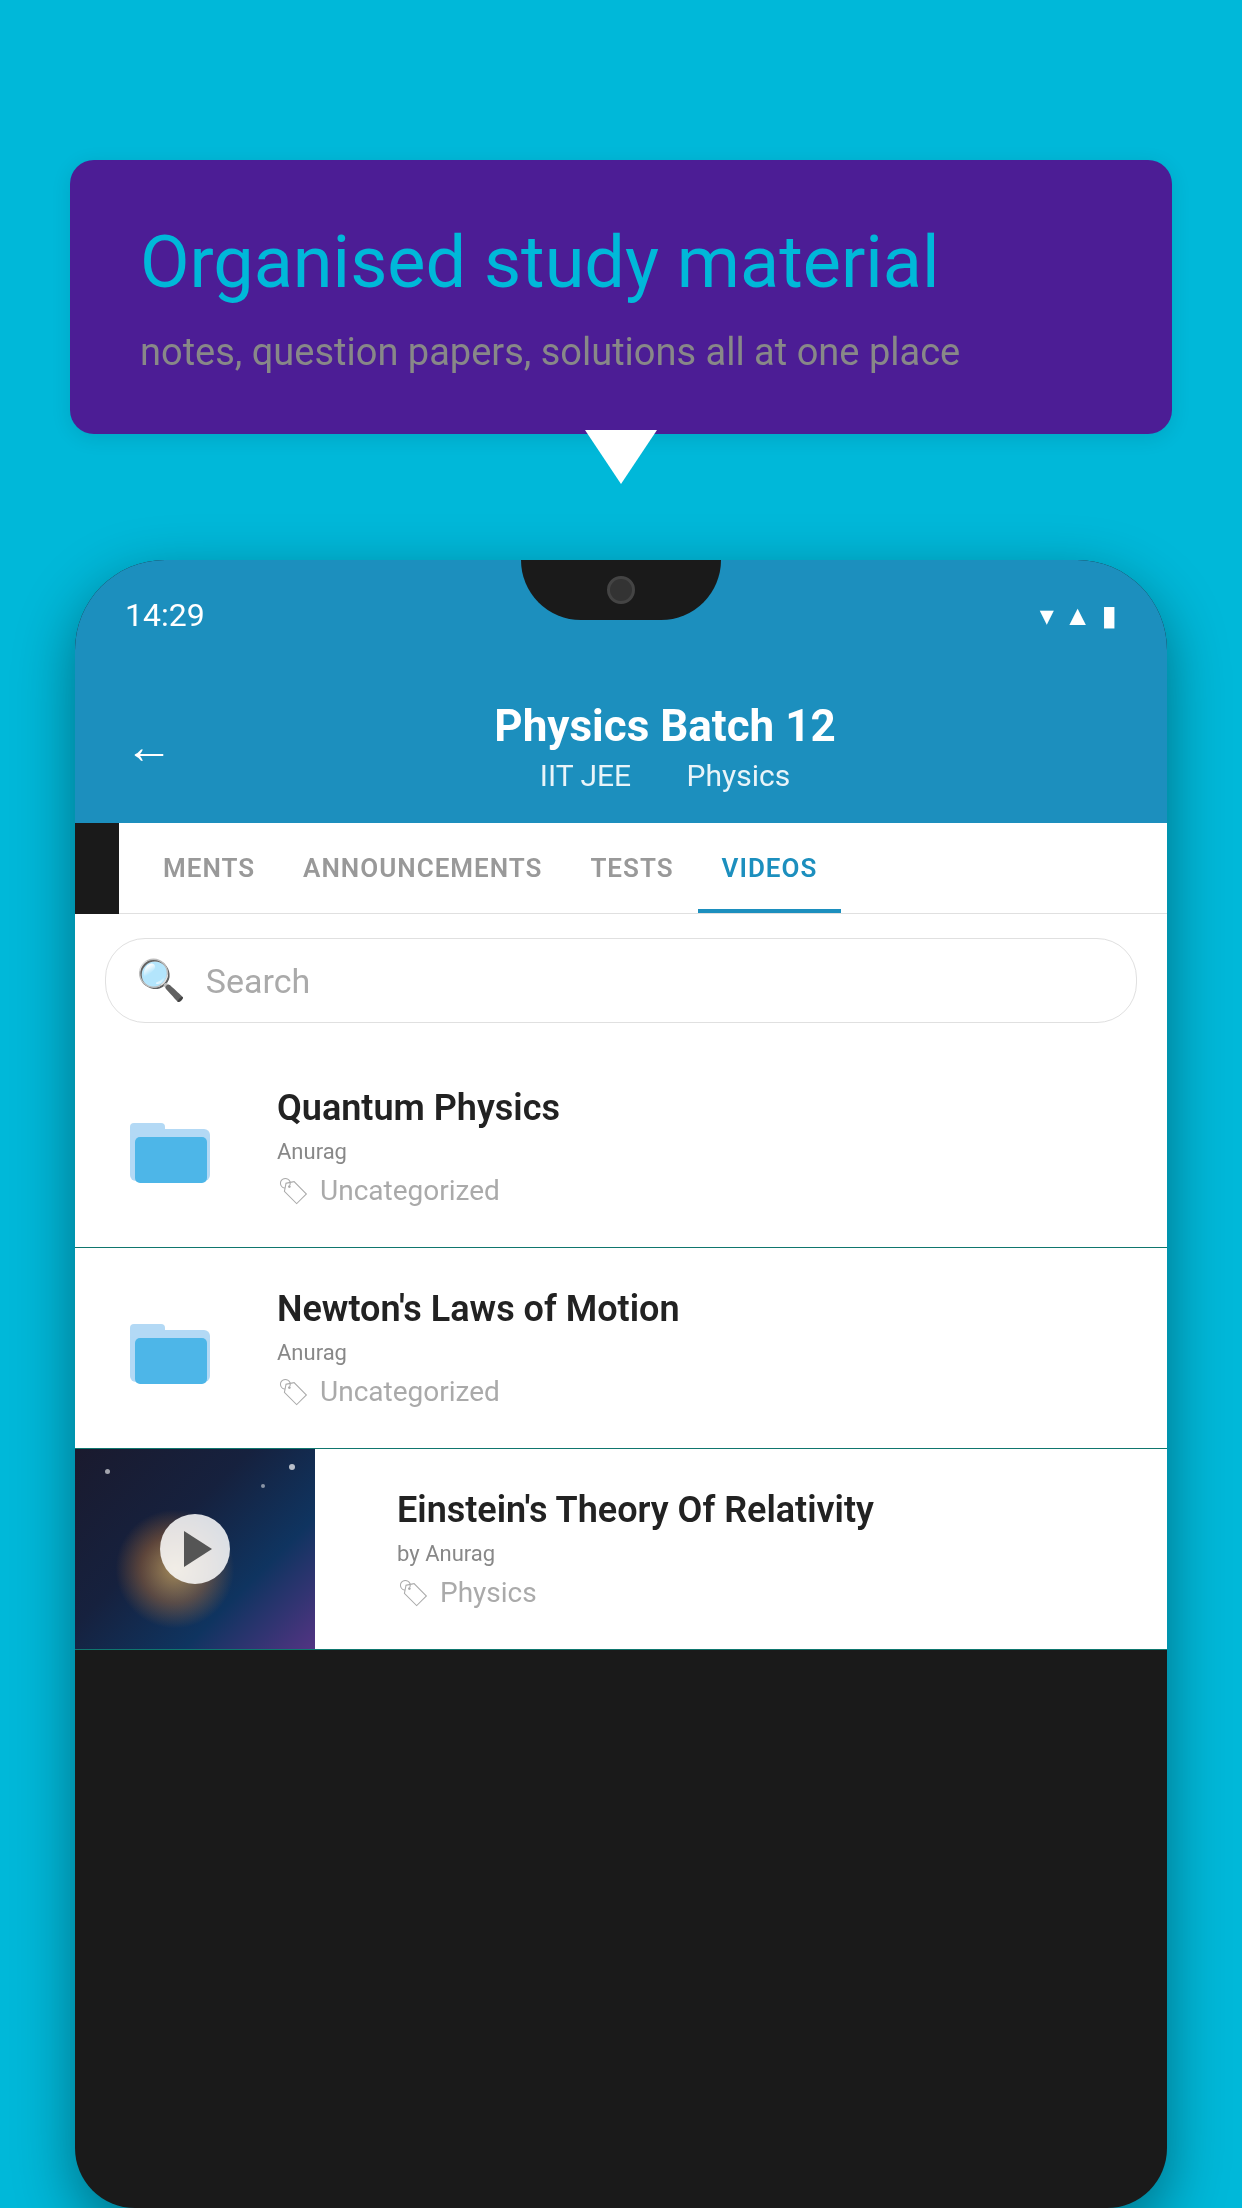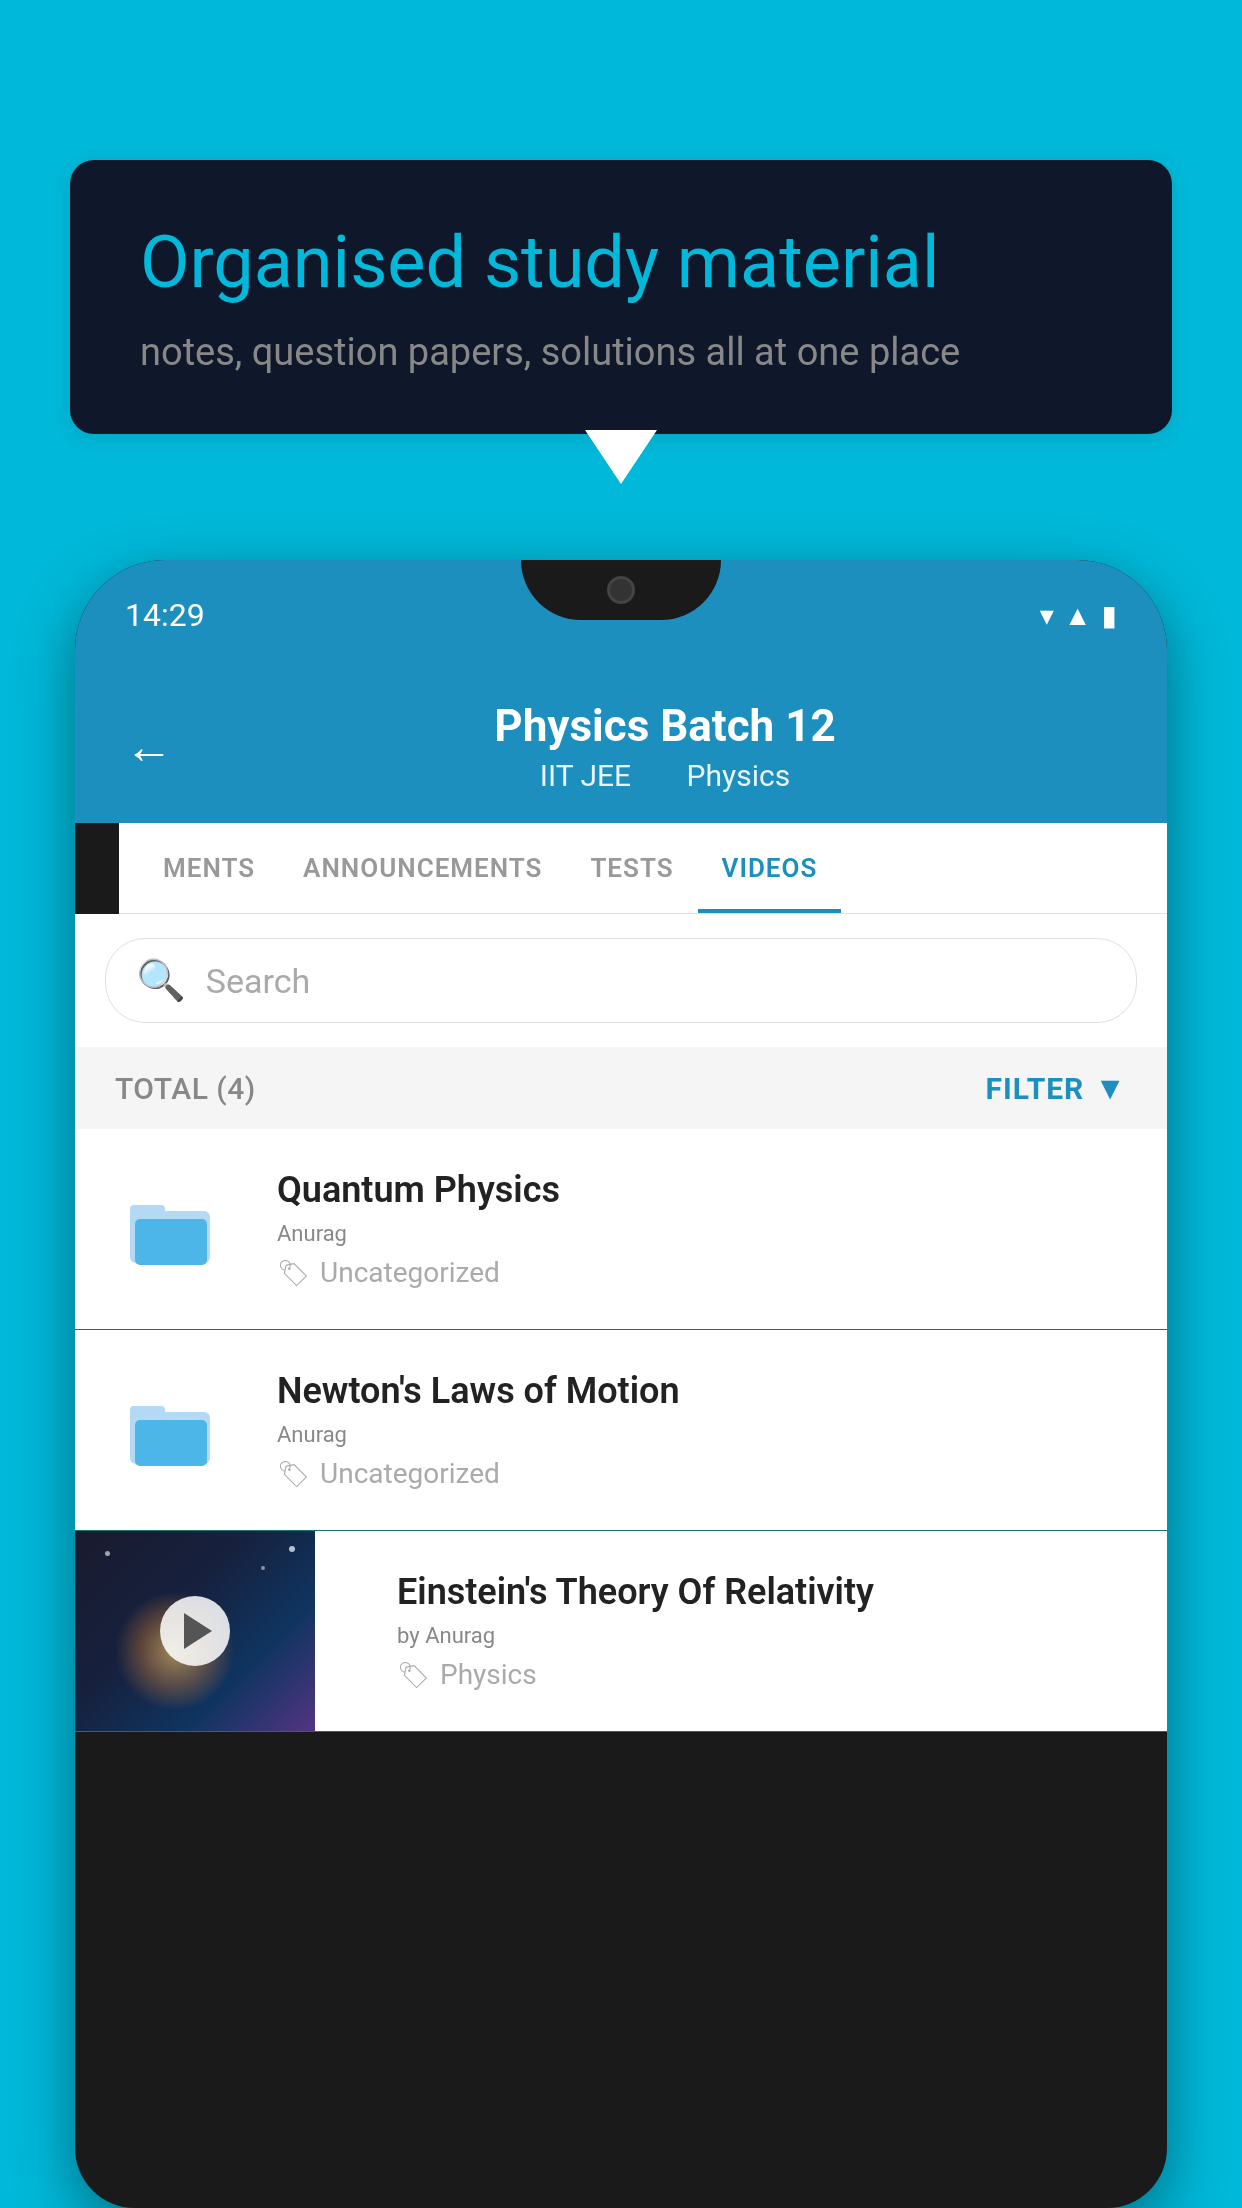--- a/index.html
+++ b/index.html
@@ -16,21 +16,21 @@
     
     .speech-bubble-container {
       position: absolute;
       top: 160px;
       left: 70px;
       right: 70px;
       z-index: 10;
     }
 
     .speech-bubble {
-      background: #0f172a;
+      background: #4c1d95;
       border-radius: 24px;
       padding: 60px 70px;
       box-shadow: 0 4px 20px rgba(0,0,0,0.1);
       position: relative;
     }
 
     .speech-bubble::after {
       content: '';
       position: absolute;
       bottom: -50px;
@@ -412,27 +412,20 @@
     <div class="tab-item active">VIDEOS</div>
   </div>
 
   <div class="search-container">
     <div class="search-input-wrapper">
       <span class="search-icon">🔍</span>
       <span class="search-input-text">Search</span>
     </div>
   </div>
 
-  <div class="filter-bar">
-    <span class="total-count">TOTAL (4)</span>
-    <div class="filter-btn">
-      <span>FILTER</span>
-      <span class="filter-icon">▼</span>
-    </div>
-  </div>
 
   <div class="content-area">
 
     <div class="video-list-item">
       <div class="item-icon">
         <svg class="folder-svg" viewBox="0 0 90 80" fill="none" xmlns="http://www.w3.org/2000/svg">
 
           <rect x="5" y="22" width="80" height="52" rx="6" fill="#b3d9f5"></rect>
           <rect x="5" y="16" width="35" height="14" rx="4" fill="#b3d9f5"></rect>
 

